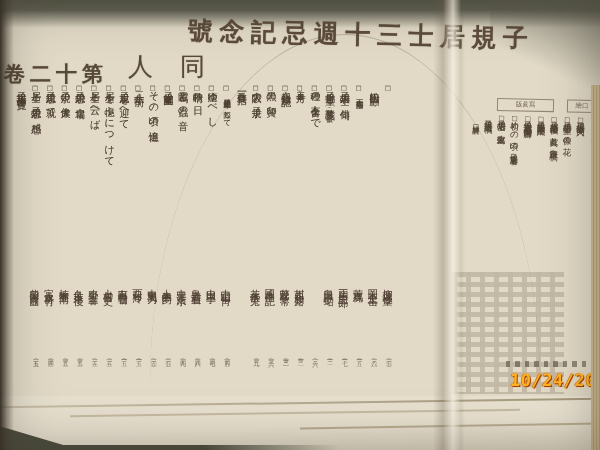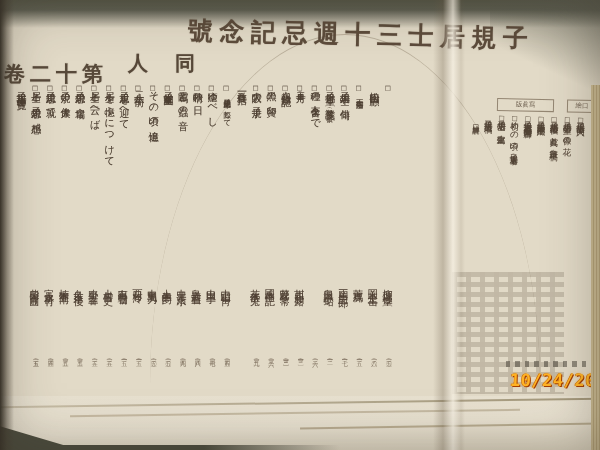--- a/index.html
+++ b/index.html
@@ -29,21 +29,21 @@
   .table-left{position:absolute;left:0;bottom:0;width:80px;height:28px;
     background:#4b4c3e;clip-path:polygon(0 15%,100% 100%,0 100%);}
   .table-bottom{position:absolute;left:0;bottom:0;width:340px;height:5px;
     background:linear-gradient(90deg,#4b4c3e 60%,rgba(75,76,62,0));}
   .vignette{position:absolute;inset:0;box-shadow:inset 0 0 55px rgba(55,48,38,.38);pointer-events:none;}
   
   .issue-title{position:absolute;left:188px;top:18px;width:356px;white-space:nowrap;
     font-size:25px;font-weight:600;letter-spacing:6.5px;color:rgba(88,71,54,.92);
     transform:rotate(1.3deg);text-shadow:0 0 1px rgba(88,71,54,.55);}
   .mag-title{position:absolute;left:128px;top:50px;white-space:nowrap;
-    font-size:20px;font-weight:700;letter-spacing:27px;color:rgba(80,65,50,.92);
+    font-size:25px;font-weight:400;letter-spacing:27px;color:rgba(80,65,50,.92);
     text-shadow:0 0 1px rgba(80,65,50,.5);}
   .volume{position:absolute;left:4px;top:60px;white-space:nowrap;
     font-size:21px;font-weight:600;letter-spacing:5px;color:rgba(80,65,50,.9);
     text-shadow:0 0 1px rgba(80,65,50,.5);}
   
   .toc{position:absolute;left:28px;top:84px;width:366px;height:322px;
     display:flex;flex-direction:row-reverse;justify-content:space-between;}
   .col{position:relative;width:13px;height:100%;}
   .bullet{display:block;font-size:6.5px;margin-bottom:2px;opacity:.85;}
   .col .t{position:absolute;top:0;right:0;writing-mode:vertical-rl;

